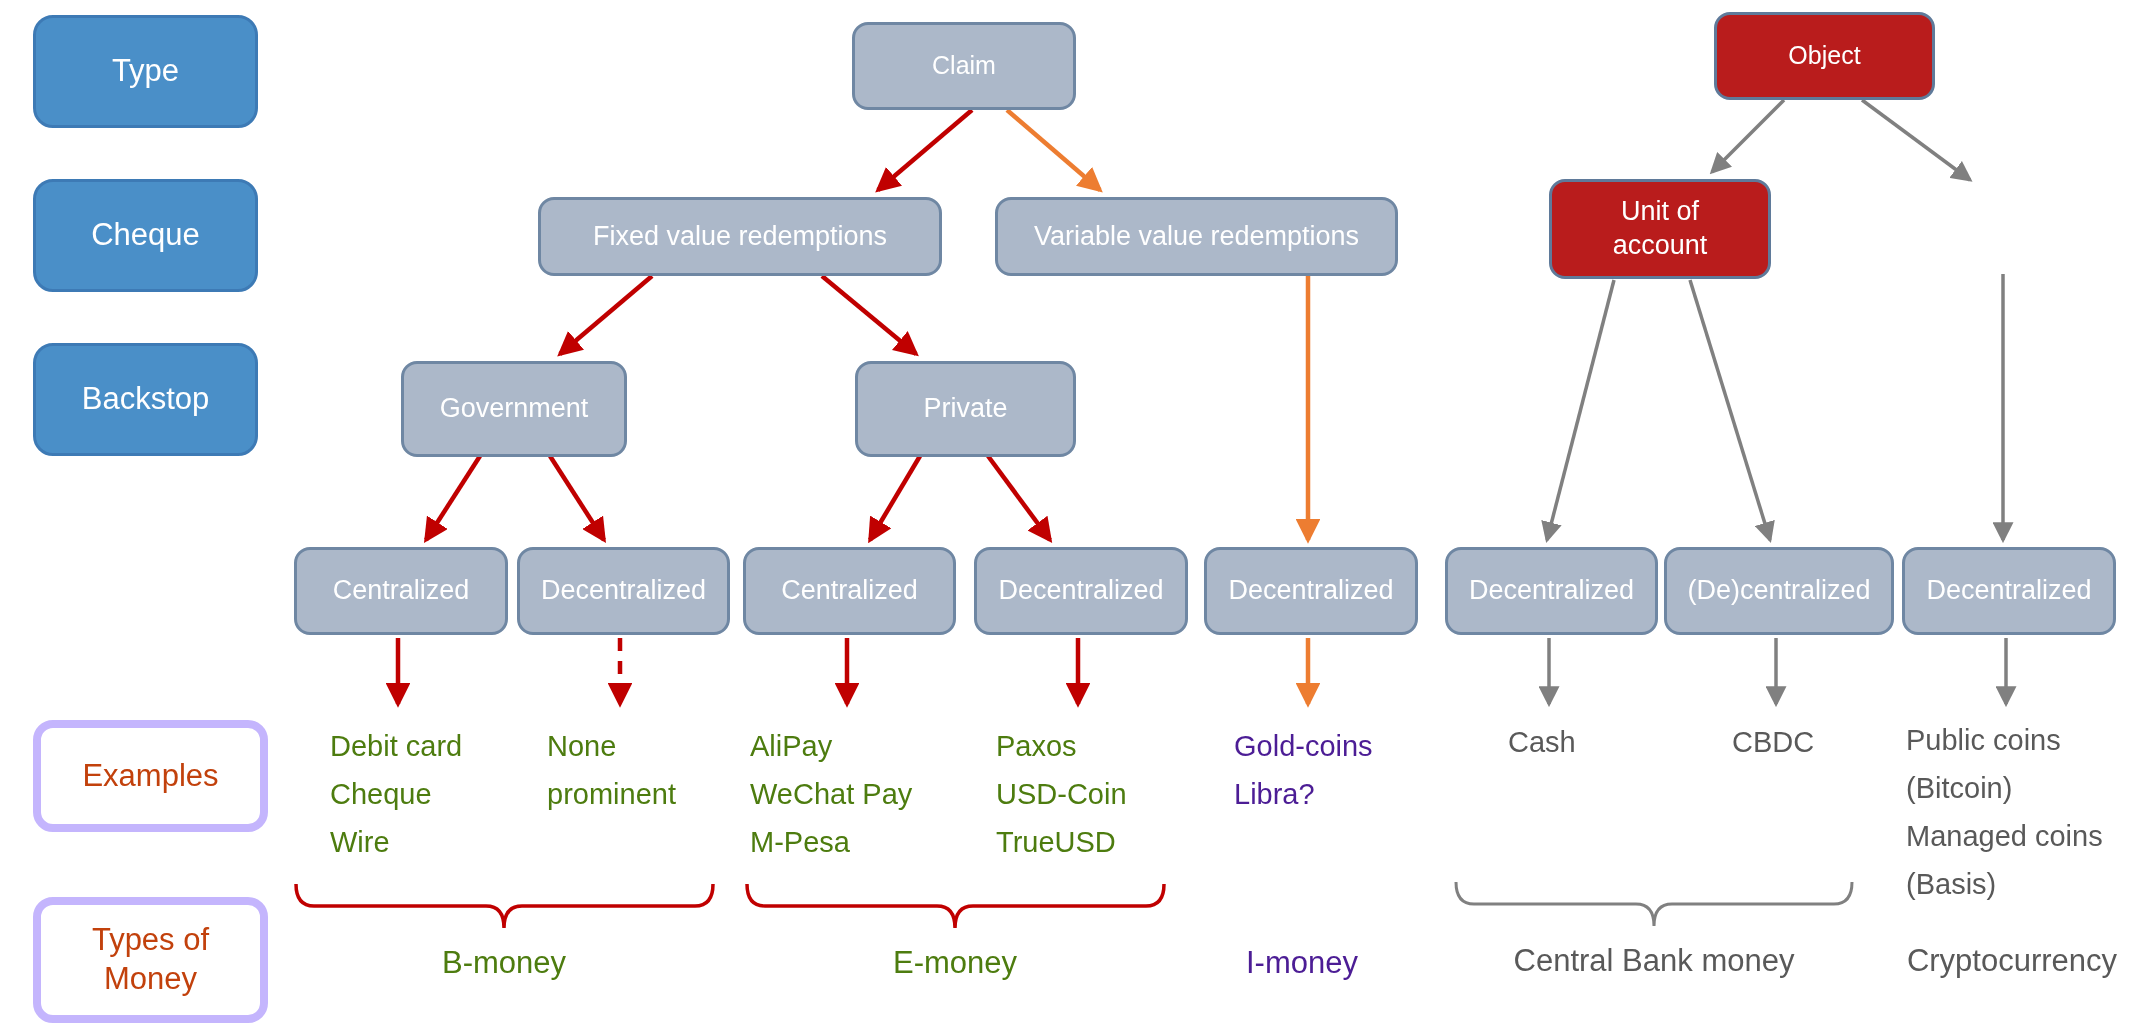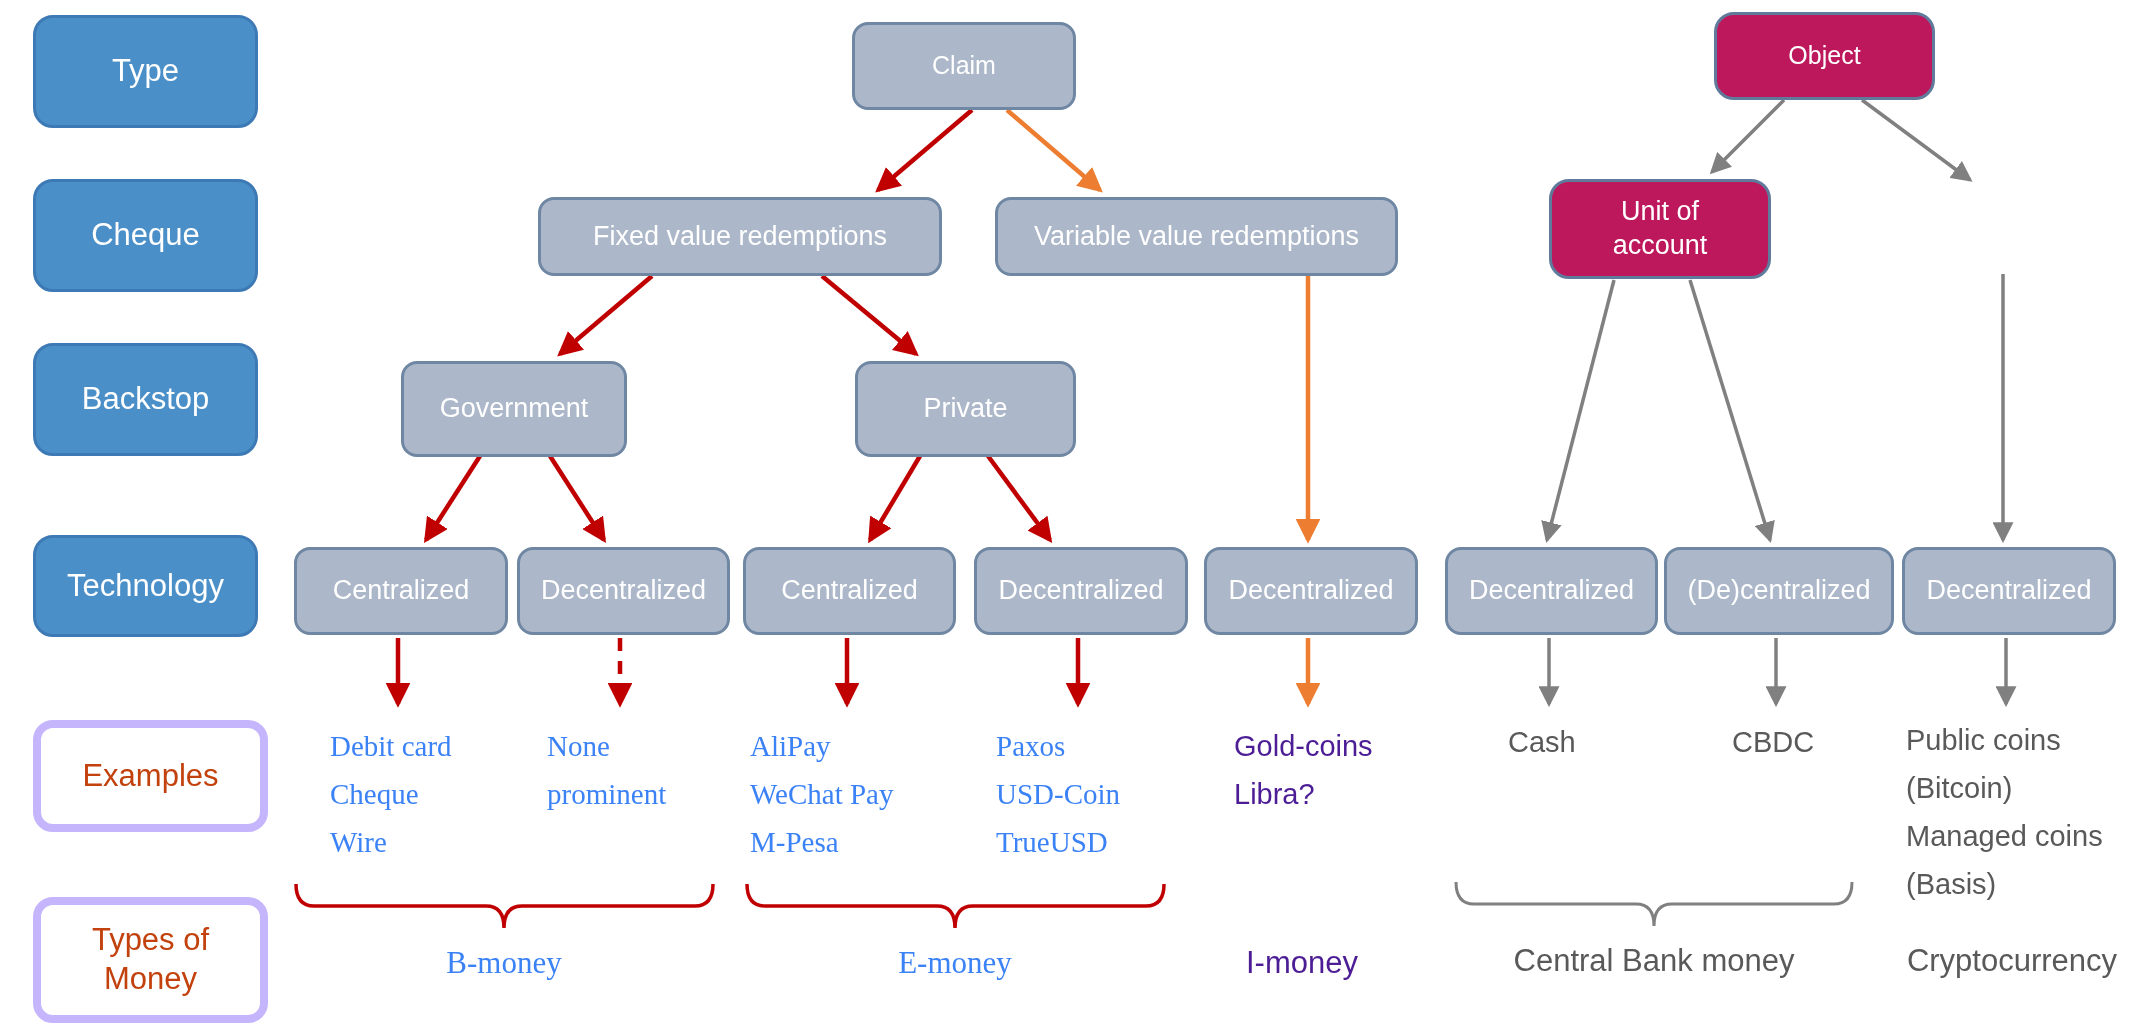--- a/index.html
+++ b/index.html
@@ -17,26 +17,26 @@
   }
   .side.solid{background:#4A8FC8;border:3px solid #3D7AB5;color:#ffffff;}
   .side.outline{background:#ffffff;border:8px solid #c4b5fd;color:#c2410c;}
 
   
   .node{
     position:absolute;background:#ACB8C9;border:3px solid #6F87A3;border-radius:16px;
     color:#ffffff;display:flex;align-items:center;justify-content:center;text-align:center;
     font-size:27px;white-space:pre-line;line-height:1.25;
   }
-  .node.dark{background:#be185d;border-color:#5F7A9A;border-radius:20px;}
+  .node.dark{background:#b91c1c;border-color:#5F7A9A;}
   .node.big{font-size:25px;}
 
   
   .example{position:absolute;font-size:29px;line-height:48px;white-space:pre-line;}
-  .ex-red{color:#3b82f6;font-family:Liberation Serif, serif;}
+  .ex-red{color:#4d7c0f;}
   .ex-orange{color:#4c1d95;}
   .ex-gray{color:#595959;}
 
   
   .money-label{position:absolute;font-size:31px;transform:translateX(-50%);white-space:nowrap;}
 </style>
 </head>
 <body>
 
 <div class="canvas">
@@ -80,21 +80,20 @@
     <line x1="1984" y1="638" x2="1984" y2="704" stroke="#808080" stroke-width="3.5" marker-end="url(#ah-gray)"></line>
 
     <path fill="none" stroke="#C00000" stroke-width="3.5" d="M274,884 Q274,906 292,906 L464,906 Q482,906 482,928 Q482,906 500,906 L673,906 Q691,906 691,884"></path>
     <path fill="none" stroke="#C00000" stroke-width="3.5" d="M725,884 Q725,906 743,906 L915,906 Q933,906 933,928 Q933,906 951,906 L1124,906 Q1142,906 1142,884"></path>
     <path fill="none" stroke="#808080" stroke-width="3" d="M1434,882 Q1434,904 1452,904 L1614,904 Q1632,904 1632,926 Q1632,904 1650,904 L1812,904 Q1830,904 1830,882"></path>
   </svg>
 
   <div class="side solid" style="top:15px;height:107px">Type</div>
   <div class="side solid" style="top:179px;height:107px">Cheque</div>
   <div class="side solid" style="top:343px;height:107px">Backstop</div>
-  <div class="side solid" style="top:535px;height:96px">Technology</div>
   <div class="side outline" style="top:720px;height:96px">Examples</div>
   <div class="side outline" style="top:897px;height:110px">Types of
 Money</div>
 
   <div class="node big" style="left:830px;top:22px;width:218px;height:82px">Claim</div>
   <div class="node big dark" style="left:1692px;top:12px;width:215px;height:82px">Object</div>
 
   <div class="node" style="left:516px;top:197px;width:398px;height:73px">Fixed value redemptions</div>
   <div class="node" style="left:973px;top:197px;width:397px;height:73px">Variable value redemptions</div>
   <div class="node dark" style="left:1527px;top:179px;width:216px;height:94px">Unit of

